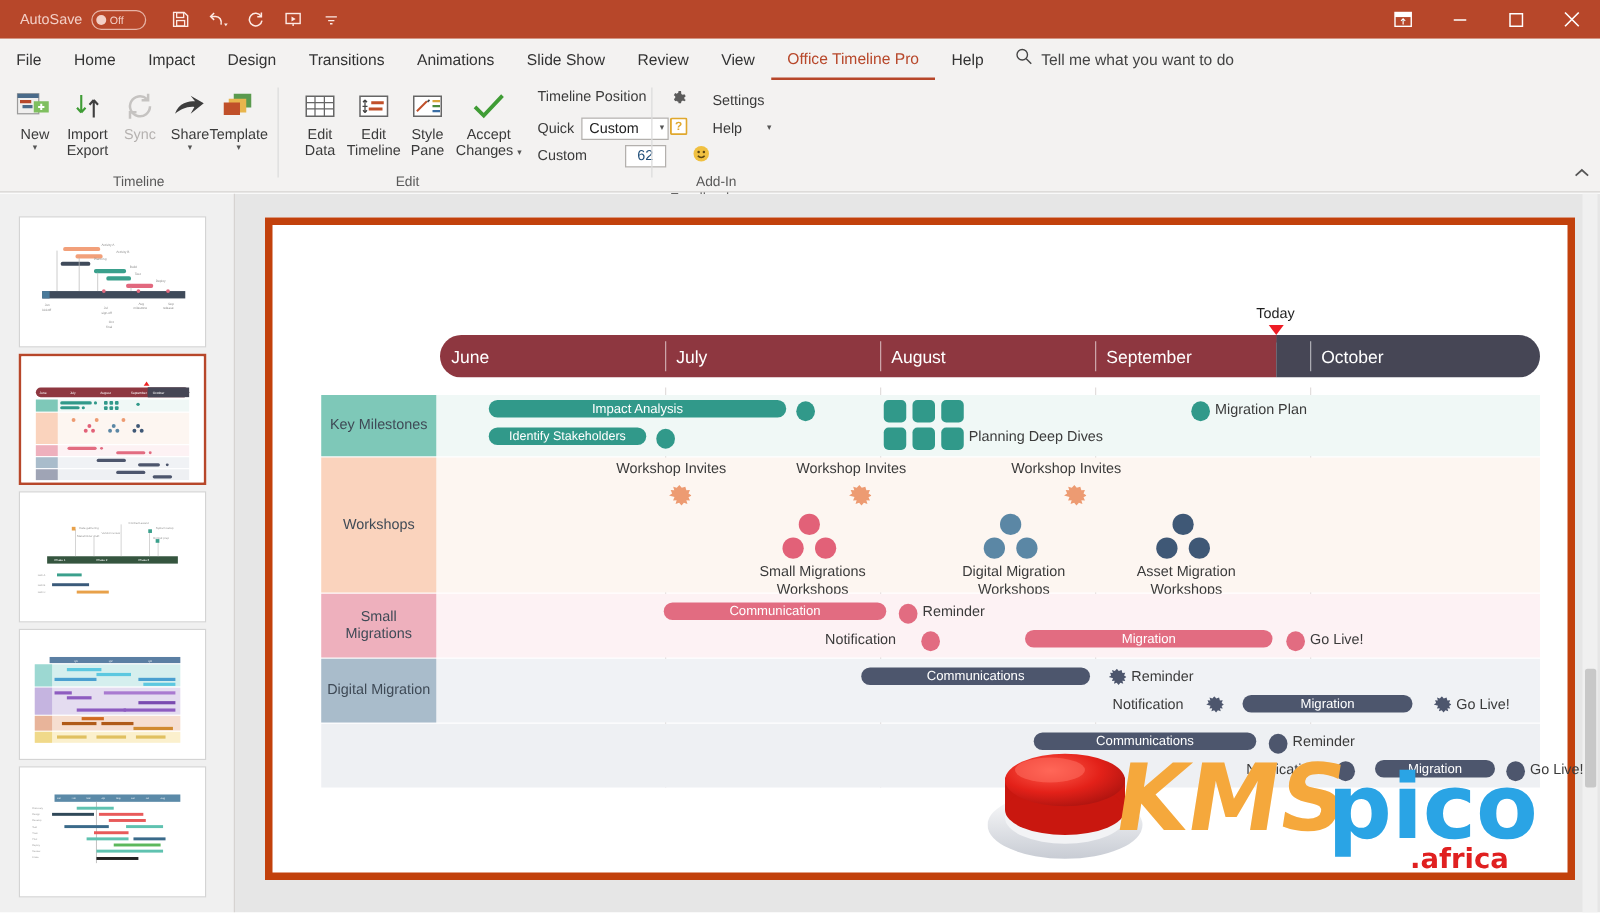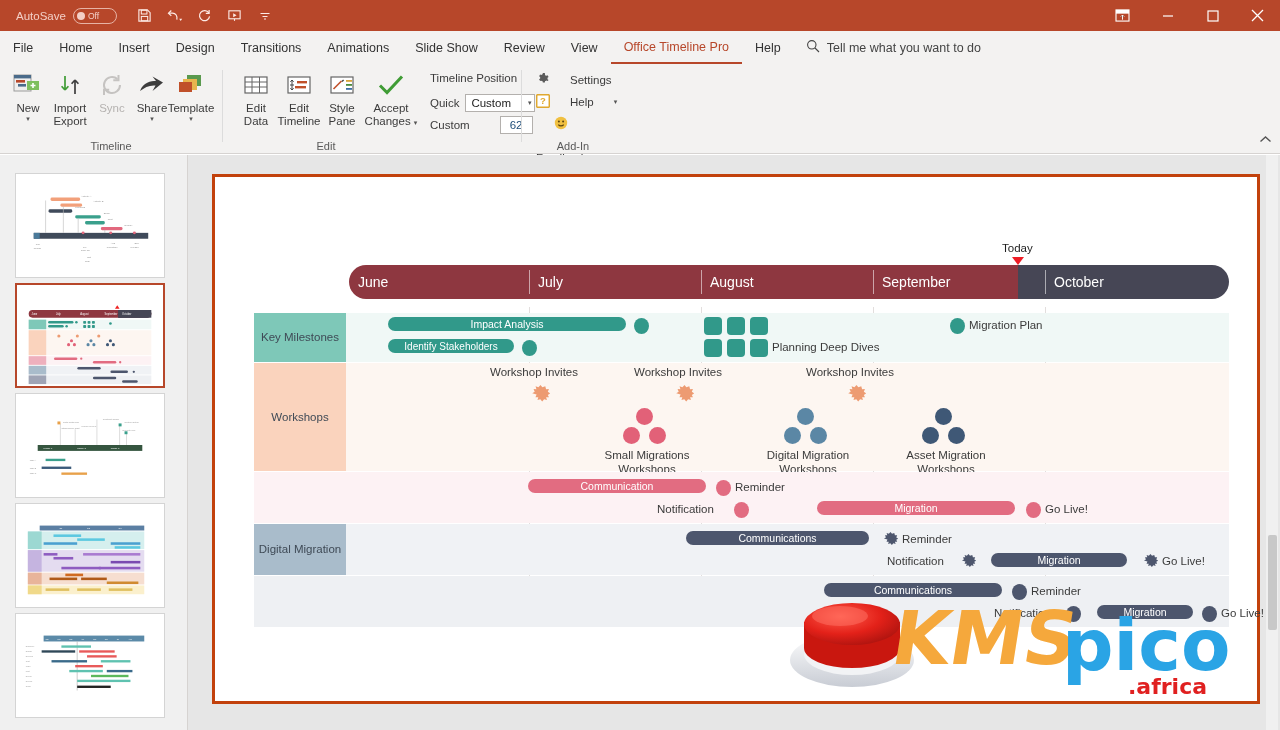--- a/index.html
+++ b/index.html
@@ -92,21 +92,21 @@
   .thumb.selected { border: 2.5px solid #b7472a; }
   .thumb svg { display: block; width: 100%; height: 100%; }
 
   
   .canvaswrap {
     position: absolute; left: 188px; top: 155px; width: 1092px; height: 575px;
     background: #e6e6e6;
   }
   .slide {
     position: absolute; left: 24px; top: 19px; width: 1048px; height: 530px;
-    background: #ffffff; border: 3px solid #c2410c;
+    background: #ffffff; border: 6px solid #c2410c;
   }
   .vscroll {
     position: absolute; right: 2px; top: 0; width: 12px; height: 575px; background: #f0f0f0;
   }
   .vthumb { position: absolute; left: 2px; top: 380px; width: 9px; height: 95px; background: #c8c8c8; border-radius: 2px;}
 
   
   .tl { position: absolute; left: 0; top: 0; width: 1048px; height: 530px; }
 
   .today-label { position: absolute; font-size: 11.5px; color: #1f1f1f; }
@@ -219,21 +219,21 @@
         <svg width="13" height="13" viewBox="0 0 13 13">
             <path d="M1 1l11 11M12 1L1 12" stroke="#fff" stroke-width="1.3"></path>
           </svg>
       </span>
     </div>
   </div>
 
   <div class="tabbar">
     <div class="tab">File</div>
     <div class="tab">Home</div>
-    <div class="tab">Insert</div>
+    <div class="tab">Impact</div>
     <div class="tab">Design</div>
     <div class="tab">Transitions</div>
     <div class="tab">Animations</div>
     <div class="tab">Slide Show</div>
     <div class="tab">Review</div>
     <div class="tab">View</div>
     <div class="tab active">Office Timeline Pro</div>
     <div class="tab">Help</div>
     <div class="tellme">
       <span>
@@ -721,20 +721,21 @@
           <div class="mtext" style="left:489px; top:85px; width:130px; text-align:center; white-space:normal; line-height:14px;">Digital Migration Workshops</div>
 
           <div class="dot" style="left:681px; top:45px; width:17px; height:17px; background:#3f5876;"></div>
           <div class="dot" style="left:668px; top:64px; width:17px; height:17px; background:#3f5876;"></div>
           <div class="dot" style="left:694px; top:64px; width:17px; height:17px; background:#3f5876;"></div>
           <div class="mtext" style="left:627px; top:85px; width:130px; text-align:center; white-space:normal; line-height:14px;">Asset Migration Workshops</div>
         </div>
 
         <div class="swim" style="left:39px; top:295px; width:975px; height:51px;">
           <div class="swim-band" style="background:#fdf2f4;"></div>
+          <div class="swim-label" style="background:#eeb0bd;">Small Migrations</div>
           <div class="bar" style="left:274px; top:7px; width:178px; background:#e26c81;">Communication</div>
           <div class="dot" style="left:462px; top:8px; width:15px; height:16px; background:#e26c81;"></div>
           <div class="mtext" style="left:481px; top:9px;">Reminder</div>
 
           <div class="mtext" style="left:403px; top:31px;">Notification</div>
           <div class="dot" style="left:480px; top:30px; width:15px; height:16px; background:#e26c81;"></div>
           <div class="bar" style="left:563px; top:29px; width:198px; background:#e26c81;">Migration</div>
           <div class="dot" style="left:772px; top:30px; width:15px; height:16px; background:#e26c81;"></div>
           <div class="mtext" style="left:791px; top:31px;">Go Live!</div>
         </div>

